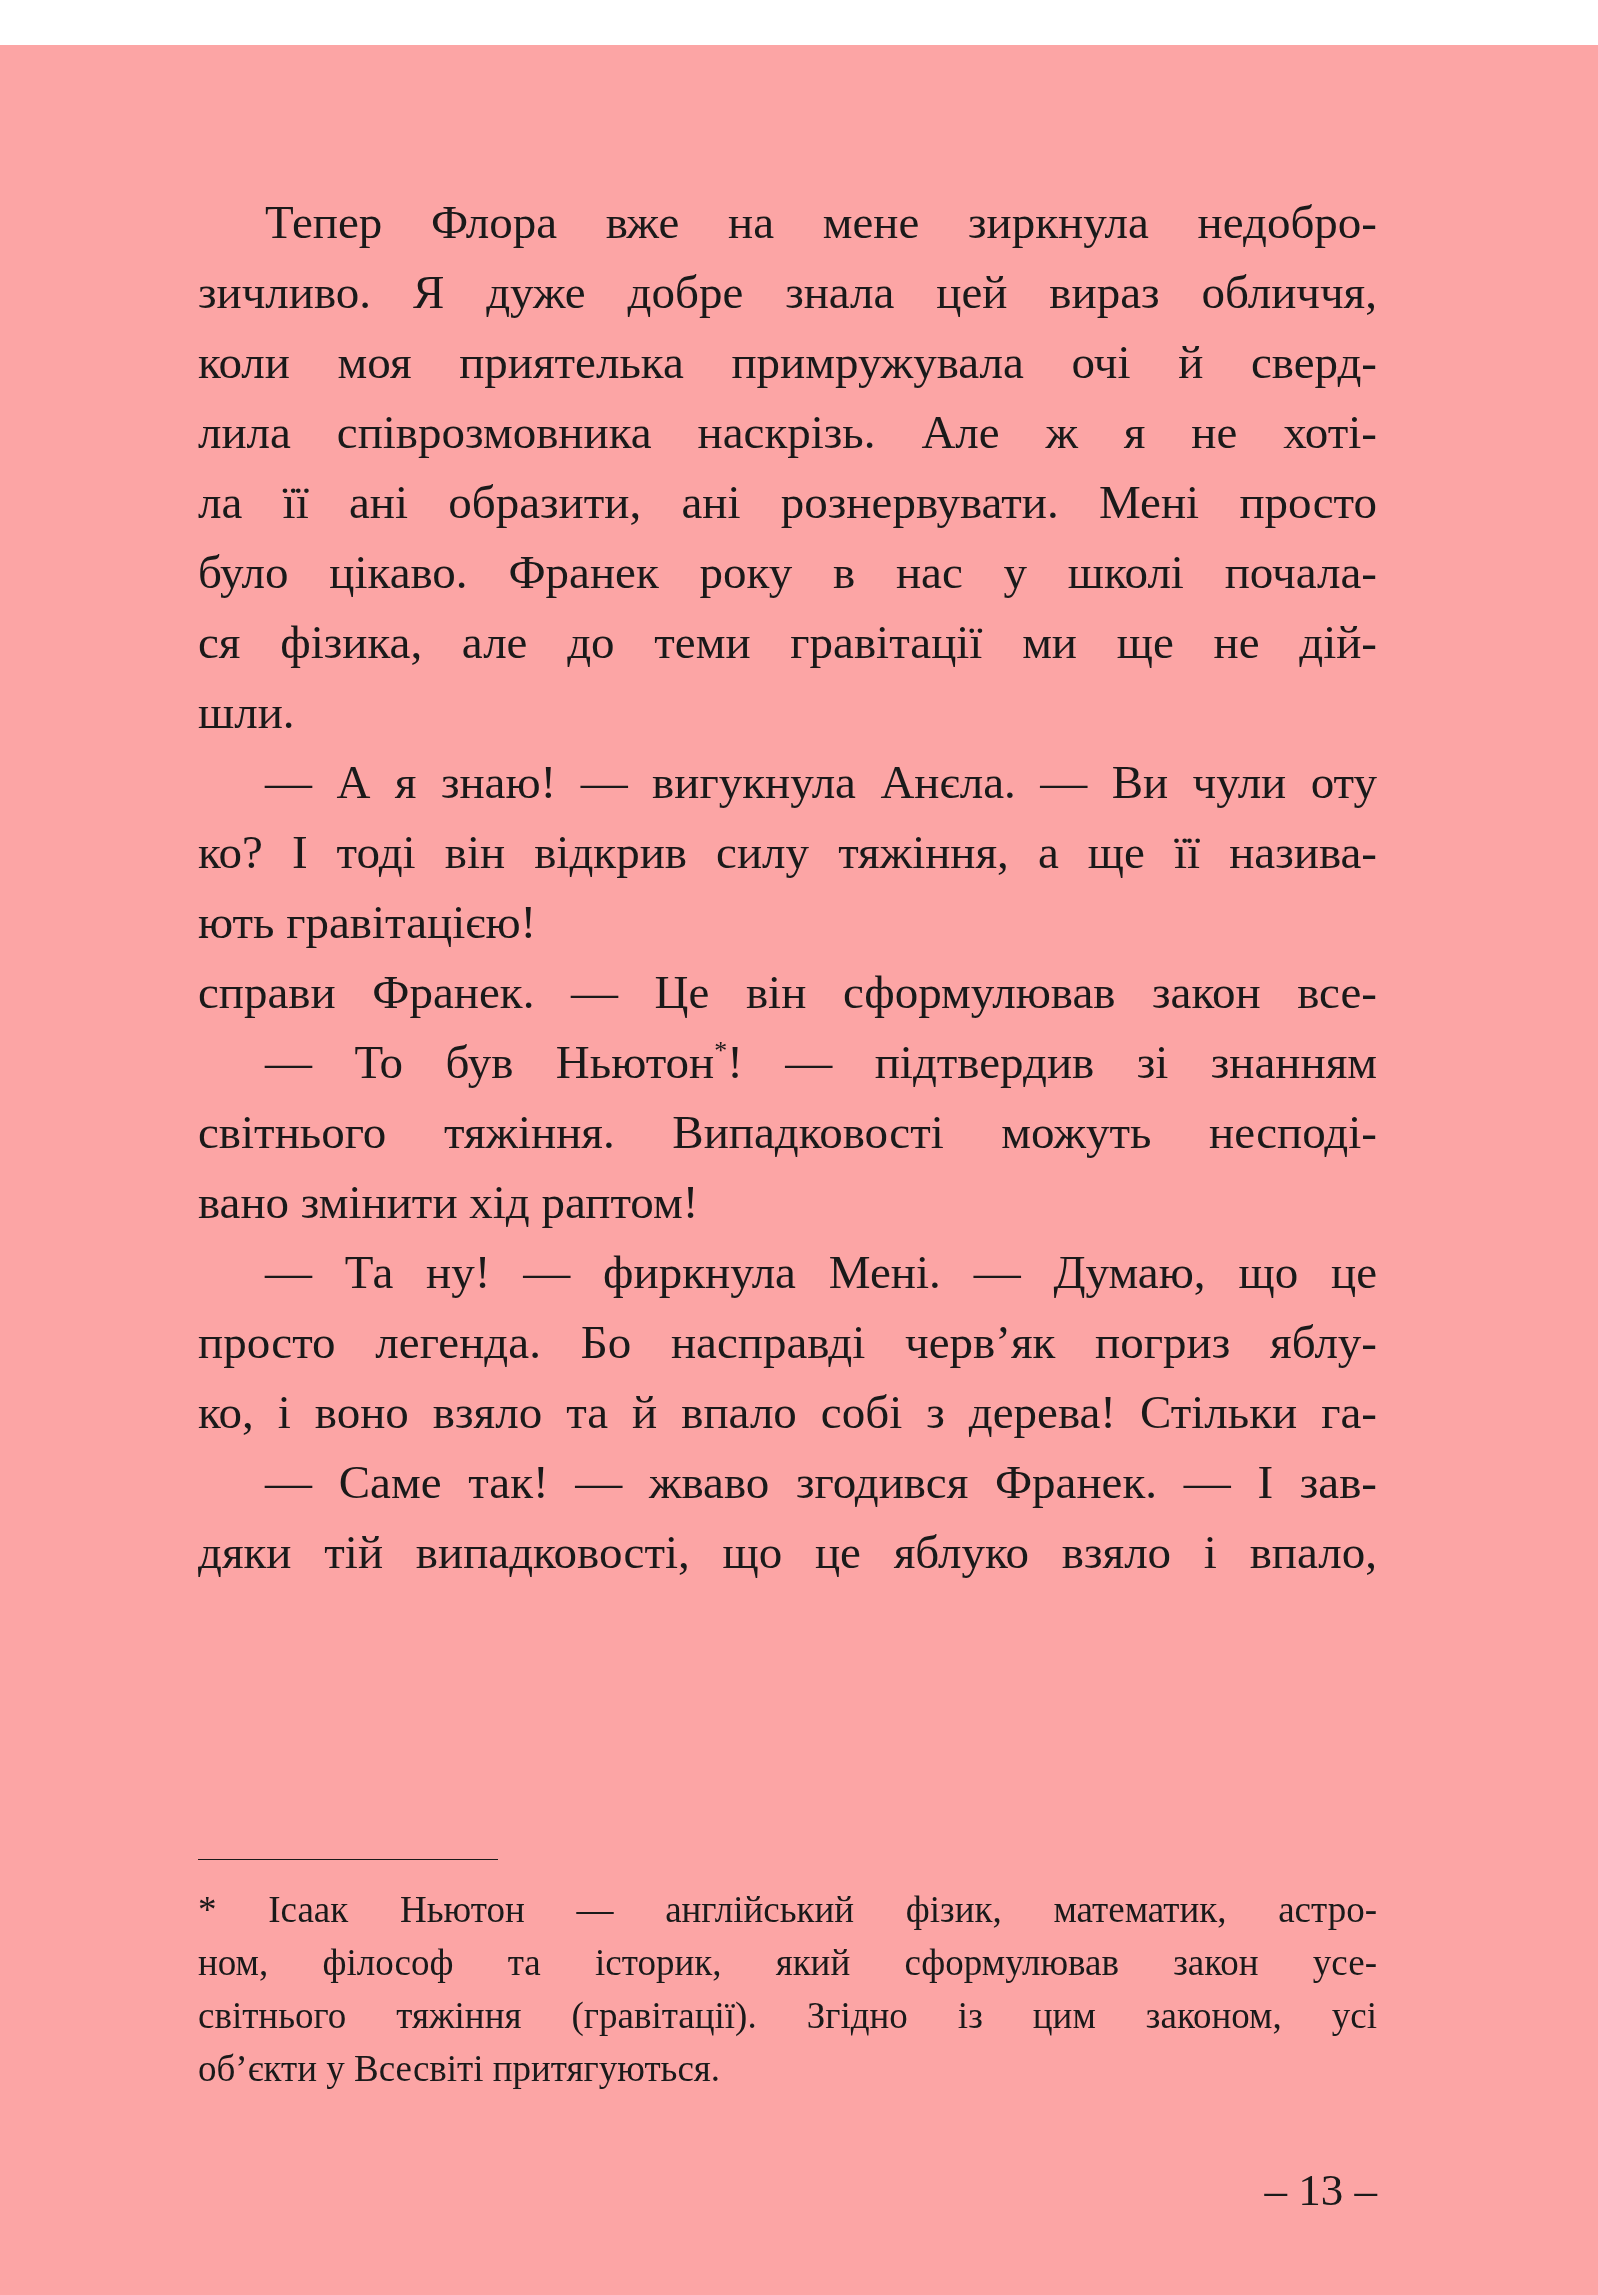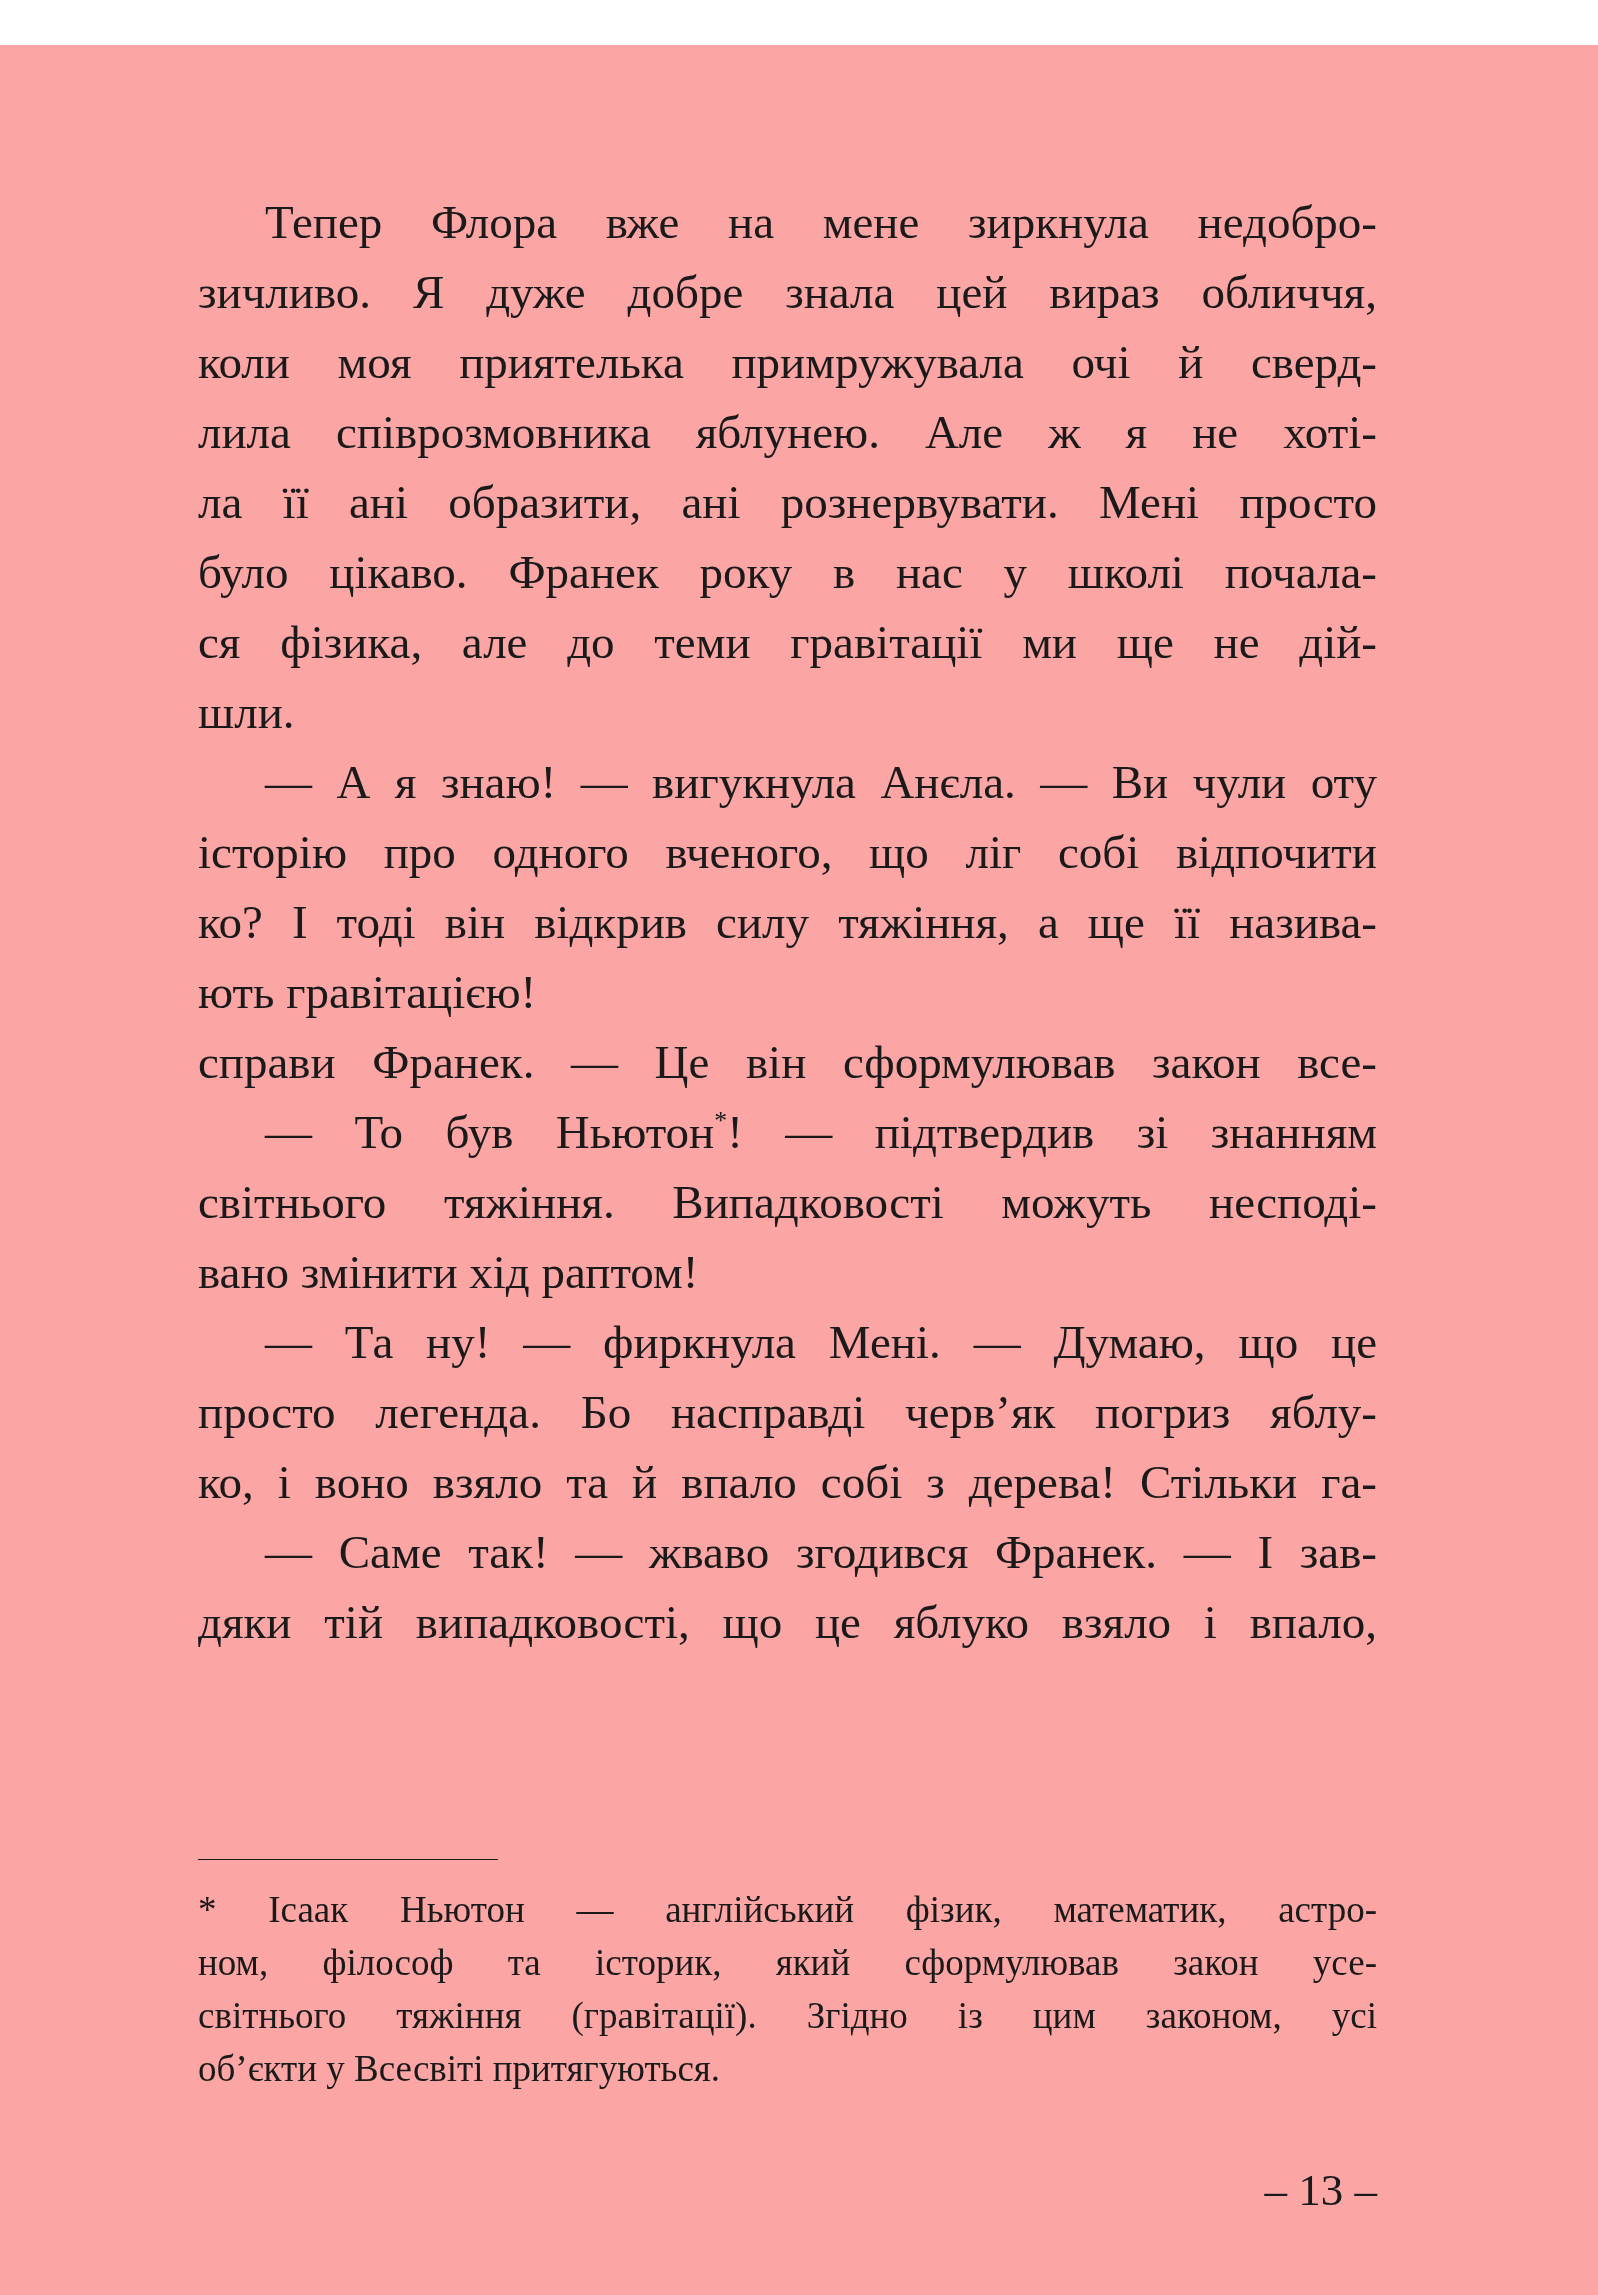--- a/index.html
+++ b/index.html
@@ -32,27 +32,26 @@
 </style>
 </head>
 <body>
 
 <div class="page">
 
   <div class="body-text">
     <span class="line indent">Тепер Флора вже на мене зиркнула недобро-</span>
     <span class="line">зичливо. Я дуже добре знала цей вираз обличчя,</span>
     <span class="line">коли моя приятелька примружувала очі й сверд-</span>
-    <span class="line">лила співрозмовника яблунею. Але ж я не хоті-</span>
+    <span class="line">лила співрозмовника наскрізь. Але ж я не хоті-</span>
     <span class="line">ла її ані образити, ані рознервувати. Мені просто</span>
     <span class="line">було цікаво. Франек року в нас у школі почала-</span>
     <span class="line">ся фізика, але до теми гравітації ми ще не дій-</span>
     <span class="line last">шли.</span>
     <span class="line indent">— А я знаю! — вигукнула Анєла. — Ви чули оту</span>
-    <span class="line">історію про одного вченого, що ліг собі відпочити</span>
     <span class="line">ко? І тоді він відкрив силу тяжіння, а ще її назива-</span>
     <span class="line last">ють гравітацією!</span>
     <span class="line">справи Франек. — Це він сформулював закон все-</span>
     <span class="line indent"><span>— То був Ньютон</span><sup class="mark">*</sup><span>! — підтвердив зі знанням</span></span>
     <span class="line">світнього тяжіння. Випадковості можуть несподі-</span>
     <span class="line last">вано змінити хід раптом!</span>
     <span class="line indent">— Та ну! — фиркнула Мені. — Думаю, що це</span>
     <span class="line">просто легенда. Бо насправді черв’як погриз яблу-</span>
     <span class="line">ко, і воно взяло та й впало собі з дерева! Стільки га-</span>
     <span class="line indent">— Саме так! — жваво згодився Франек. — І зав-</span>

